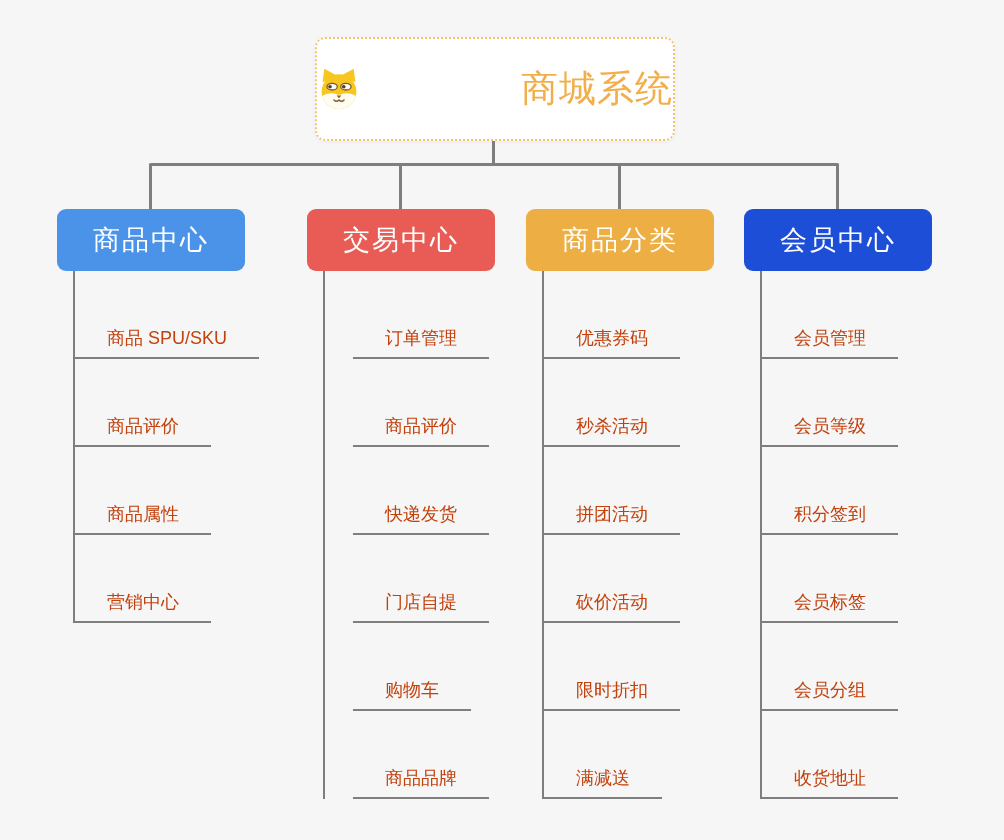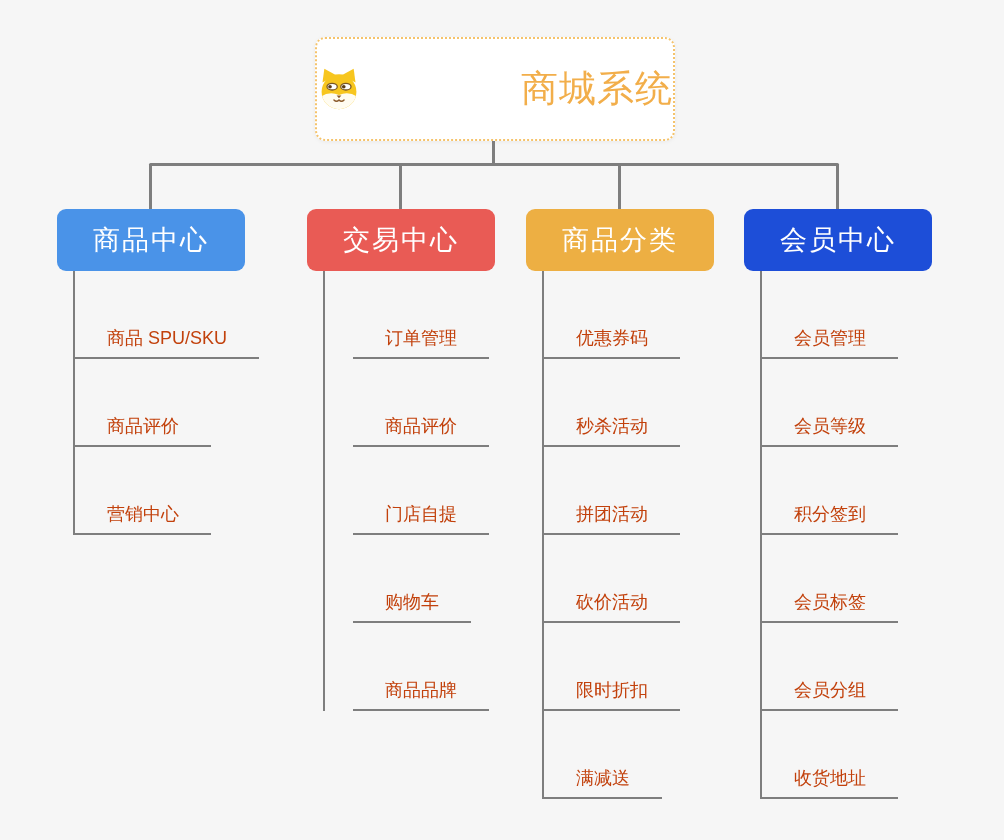--- a/index.html
+++ b/index.html
@@ -130,26 +130,28 @@
   <div class="line drop drop-4"></div>
 
   <div class="branch-header bh-1" style="background-color: rgb(74, 147, 232);">商品中心</div>
   <div class="branch-header bh-2" style="background-color: rgb(233, 91, 85);">交易中心</div>
   <div class="branch-header bh-3" style="background-color: rgb(237, 175, 67);">商品分类</div>
   <div class="branch-header bh-4" style="background-color: #1d4ed8; text-align: center;">会员中心</div>
 
   <ul class="child-list cl-1">
     <li class="child-item">商品 SPU/SKU</li>
     <li class="child-item">商品评价</li>
+    <li class="child-item">商品属性</li>
     <li class="child-item">营销中心</li>
   </ul>
 
   <ul class="child-list cl-2">
     <li class="child-item">订单管理</li>
     <li class="child-item">商品评价</li>
+    <li class="child-item">快递发货</li>
     <li class="child-item">门店自提</li>
     <li class="child-item">购物车</li>
     <li class="child-item">商品品牌</li>
   </ul>
 
   <ul class="child-list cl-3">
     <li class="child-item">优惠券码</li>
     <li class="child-item">秒杀活动</li>
     <li class="child-item">拼团活动</li>
     <li class="child-item">砍价活动</li>

